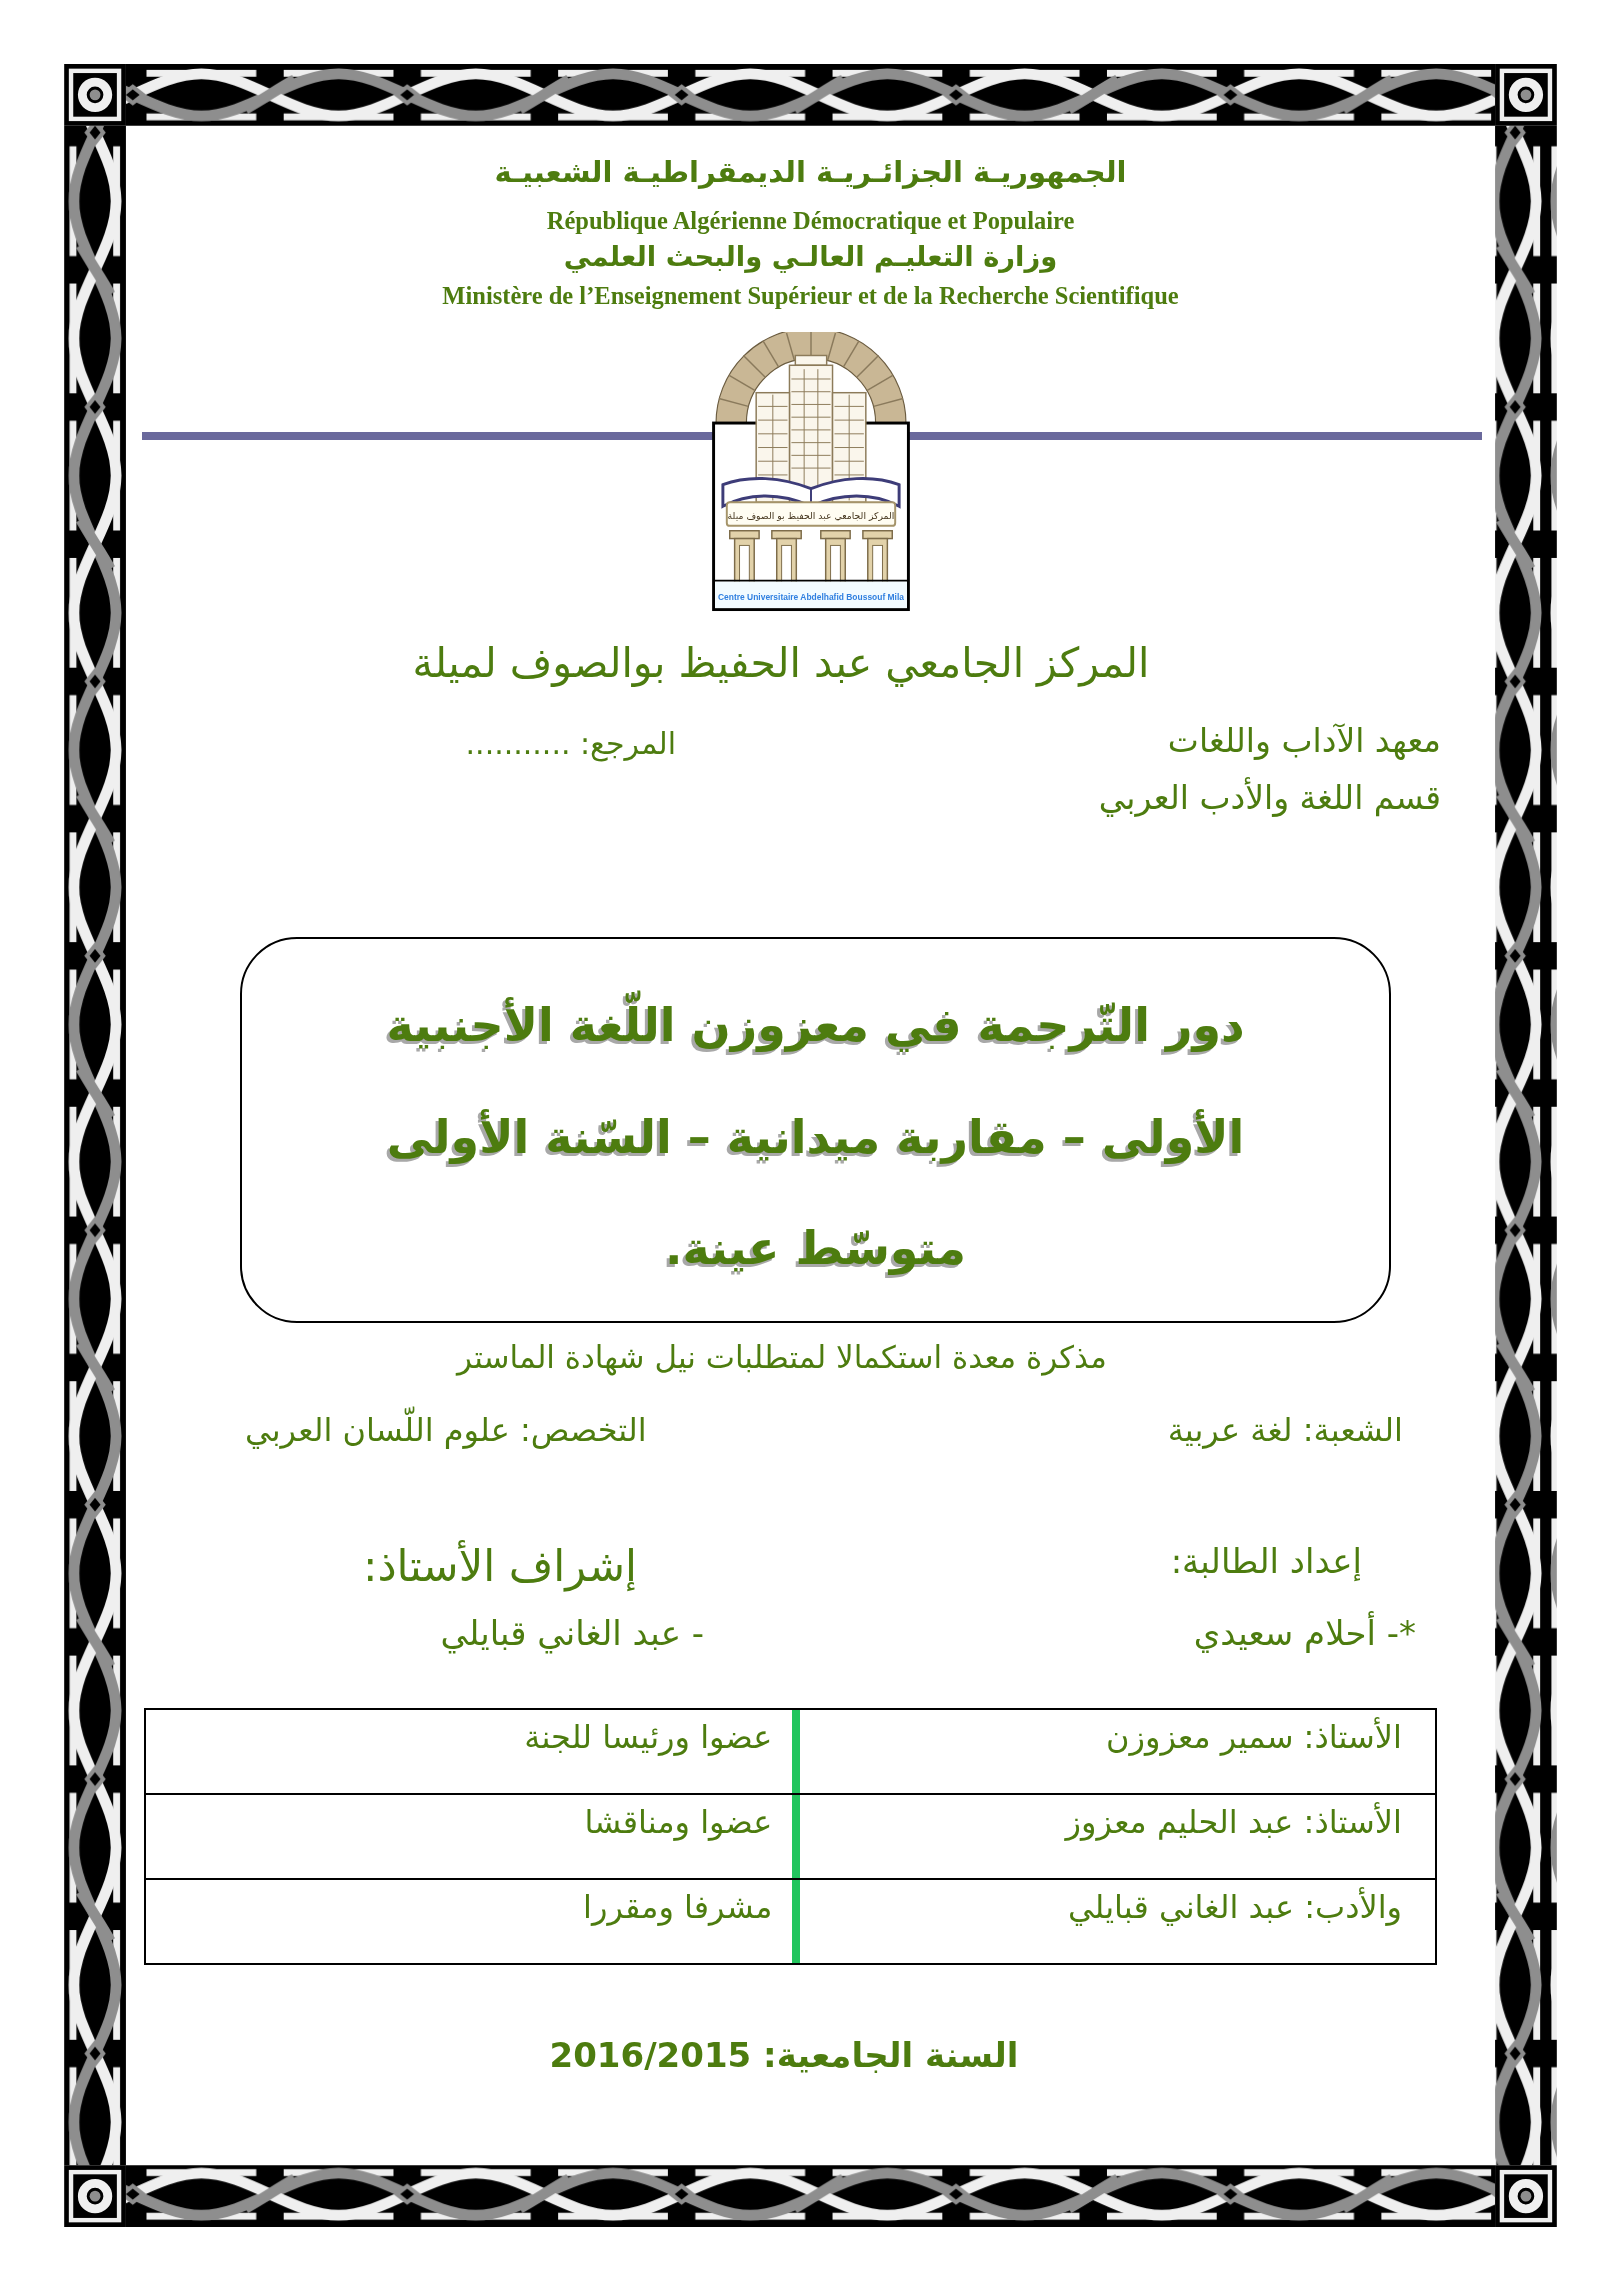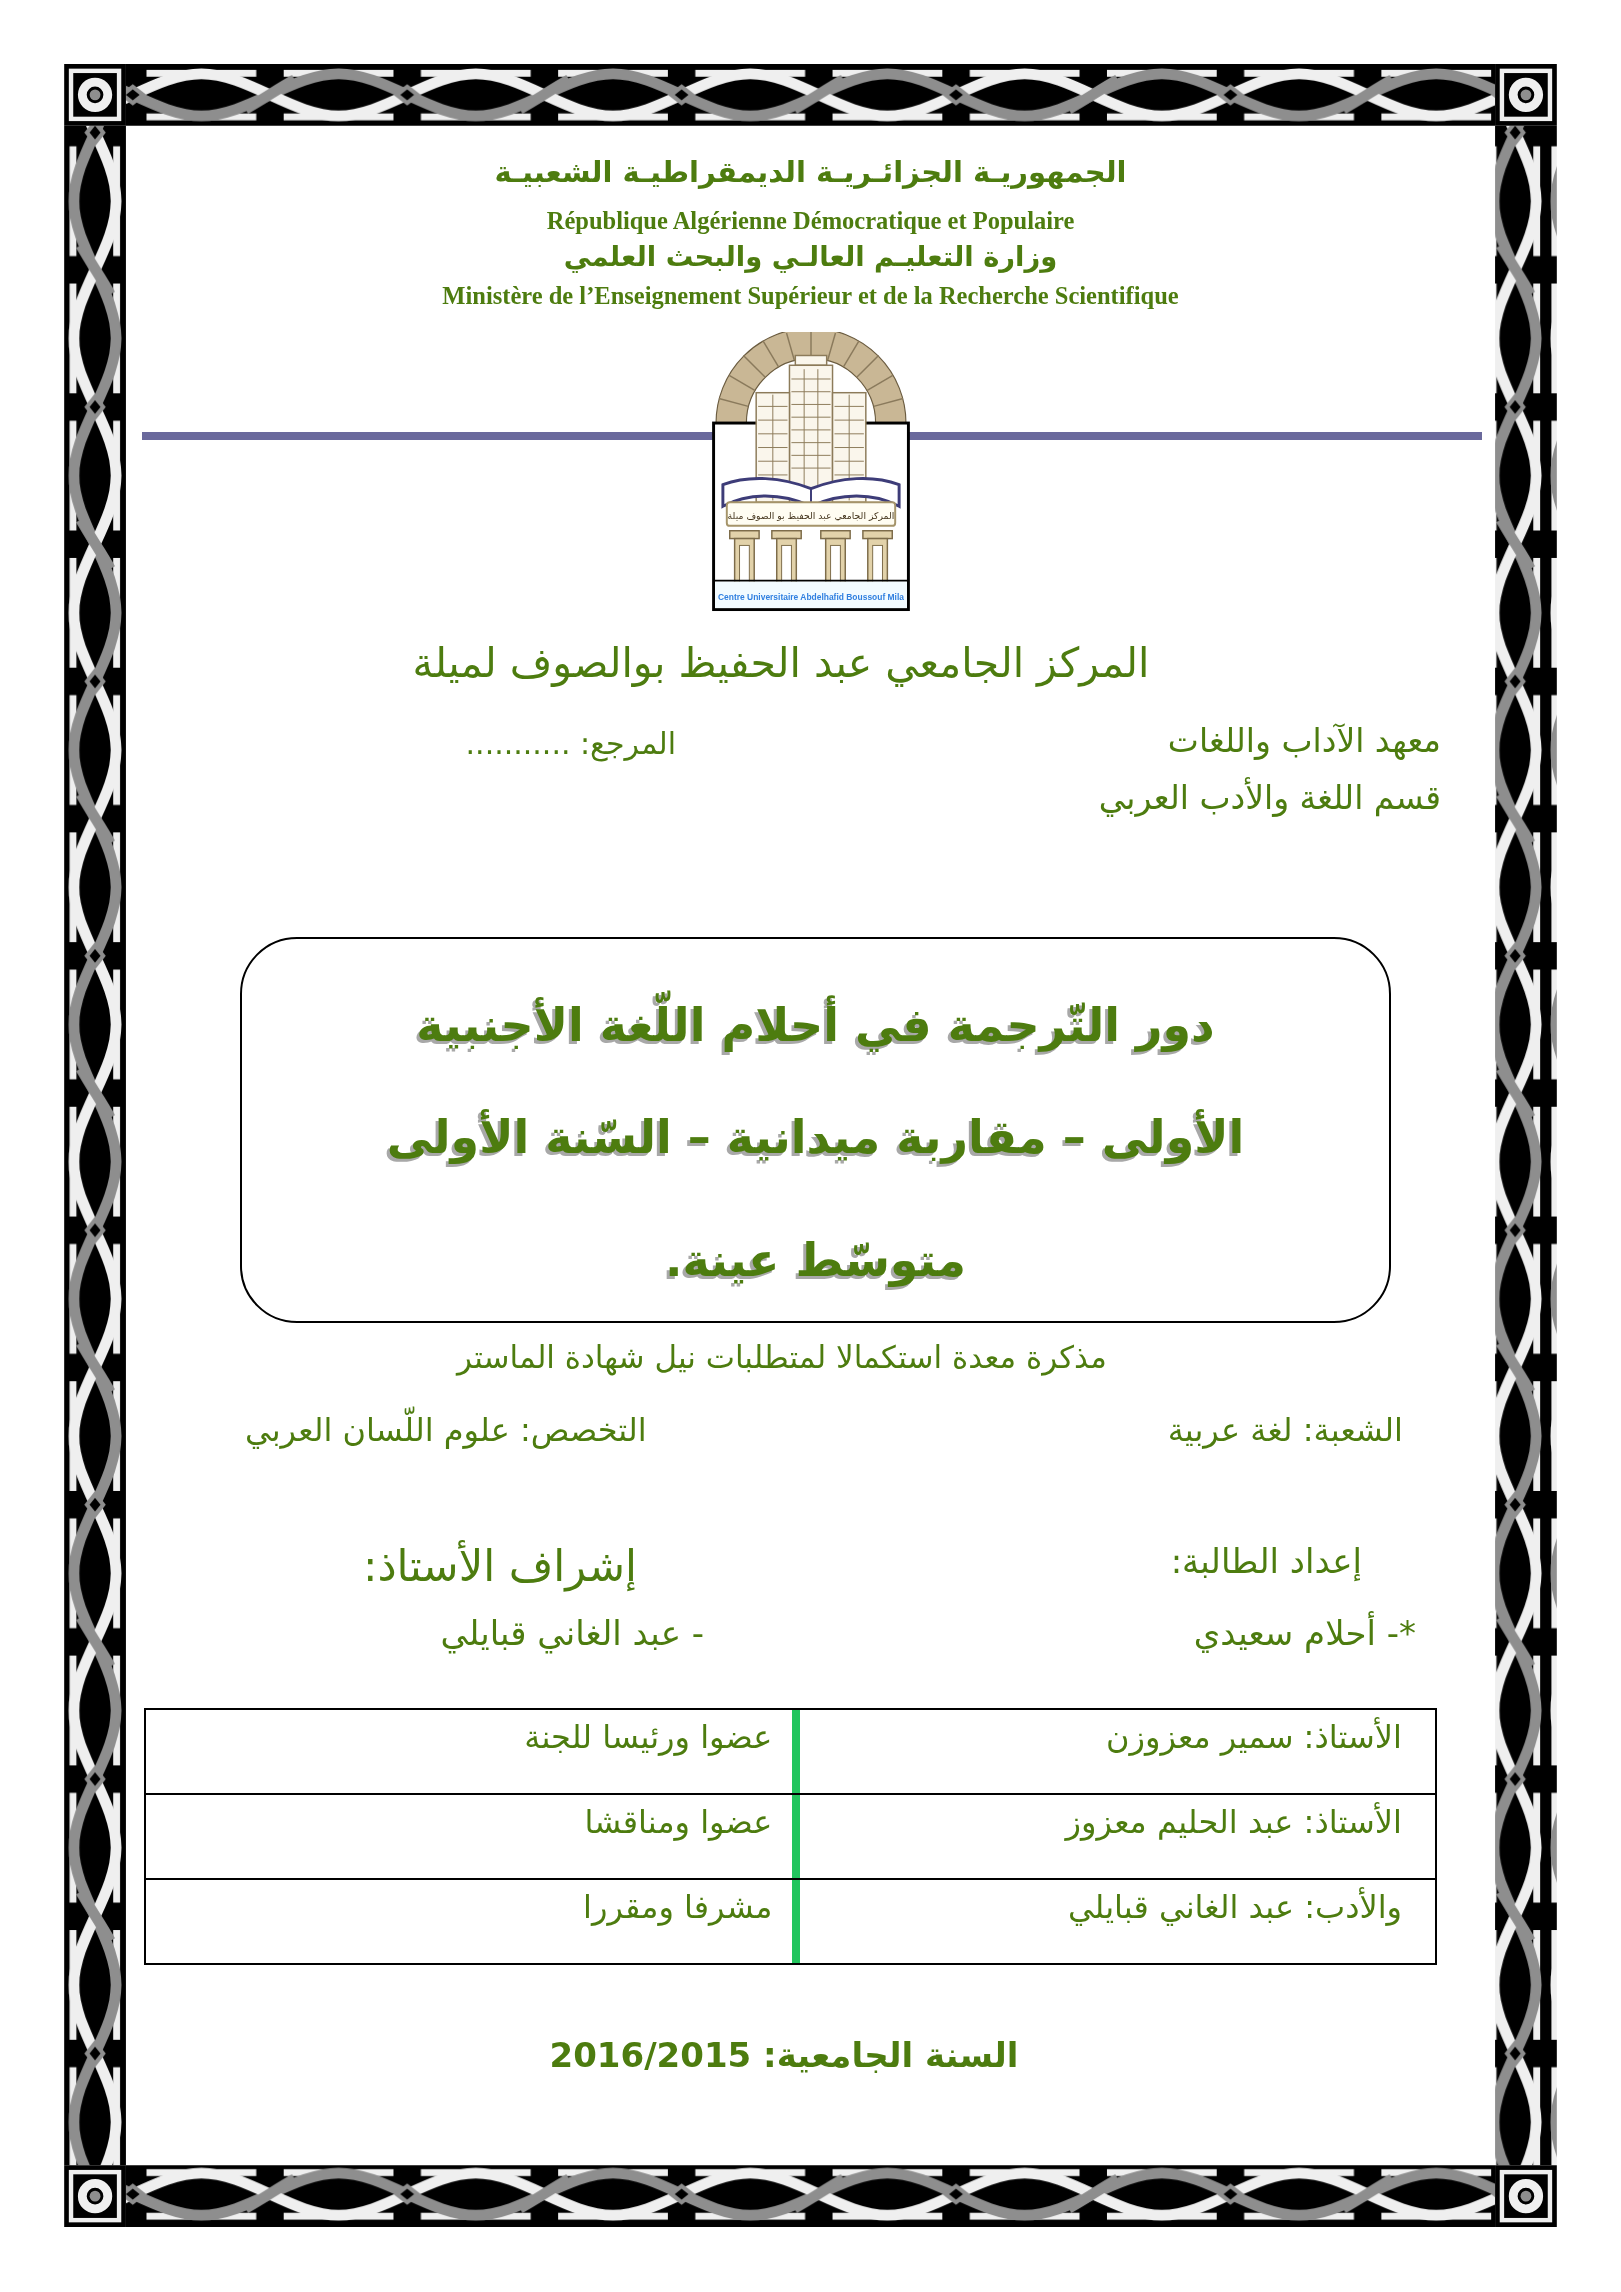--- a/index.html
+++ b/index.html
@@ -28,21 +28,21 @@
 
   .title-box{
     left:240px;top:937px;width:1147px;height:382px;
     border:2.9px solid #000;border-radius:57px;z-index:2;
   }
   .title-line{
     position:absolute;left:0;right:0;text-align:center;
     font-size:46px;font-weight:bold;
     text-shadow:-2.9px 2.9px 0 #a8a8a8;
   }
-  .tl1{top:59px;} .tl2{top:171px;} .tl3{top:294px;}
+  .tl1{top:59px;} .tl2{top:171px;} .tl3{top:282px;}
 
   .memo{top:1339px;left:0;right:57px;text-align:center;font-size:31px;}
   .branch{top:1411px;right:218px;font-size:32px;}
   .specialty{top:1411px;left:245px;font-size:32px;}
 
   .prep-label{top:1541px;right:259px;font-size:34px;}
   .sup-label{top:1541px;right:984px;font-size:43px;}
   .student{top:1613px;right:205px;font-size:34px;}
   .supervisor{top:1613px;right:917px;font-size:34px;}
 
@@ -196,21 +196,21 @@
       <text x="102" y="274" text-anchor="middle" font-size="9.5" font-weight="bold" textLength="190" lengthAdjust="spacingAndGlyphs" font-family="Liberation Sans, sans-serif" fill="#2f7fe0">Centre Universitaire Abdelhafid Boussouf Mila</text>
     </g>
   </svg>
 
   <div class="abs ar uni-name">المركز الجامعي عبد الحفيظ بوالصوف لميلة</div>
   <div class="abs ar institute">معهد الآداب واللغات</div>
   <div class="abs ar reference">المرجع: ...........</div>
   <div class="abs ar department">قسم اللغة والأدب العربي</div>
 
   <div class="abs title-box">
-    <div class="title-line ar tl1">دور التّرجمة في أحلام اللّغة الأجنبية</div>
+    <div class="title-line ar tl1">دور التّرجمة في معزوزن اللّغة الأجنبية</div>
     <div class="title-line ar tl2">الأولى – مقاربة ميدانية – السّنة الأولى</div>
     <div class="title-line ar tl3">متوسّط عينة.</div>
   </div>
 
   <div class="abs ar memo">مذكرة معدة استكمالا لمتطلبات نيل شهادة الماستر</div>
   <div class="abs ar branch">الشعبة: لغة عربية</div>
   <div class="abs ar specialty">التخصص: علوم اللّسان العربي</div>
 
   <div class="abs ar prep-label">إعداد الطالبة:</div>
   <div class="abs ar sup-label">إشراف الأستاذ:</div>

